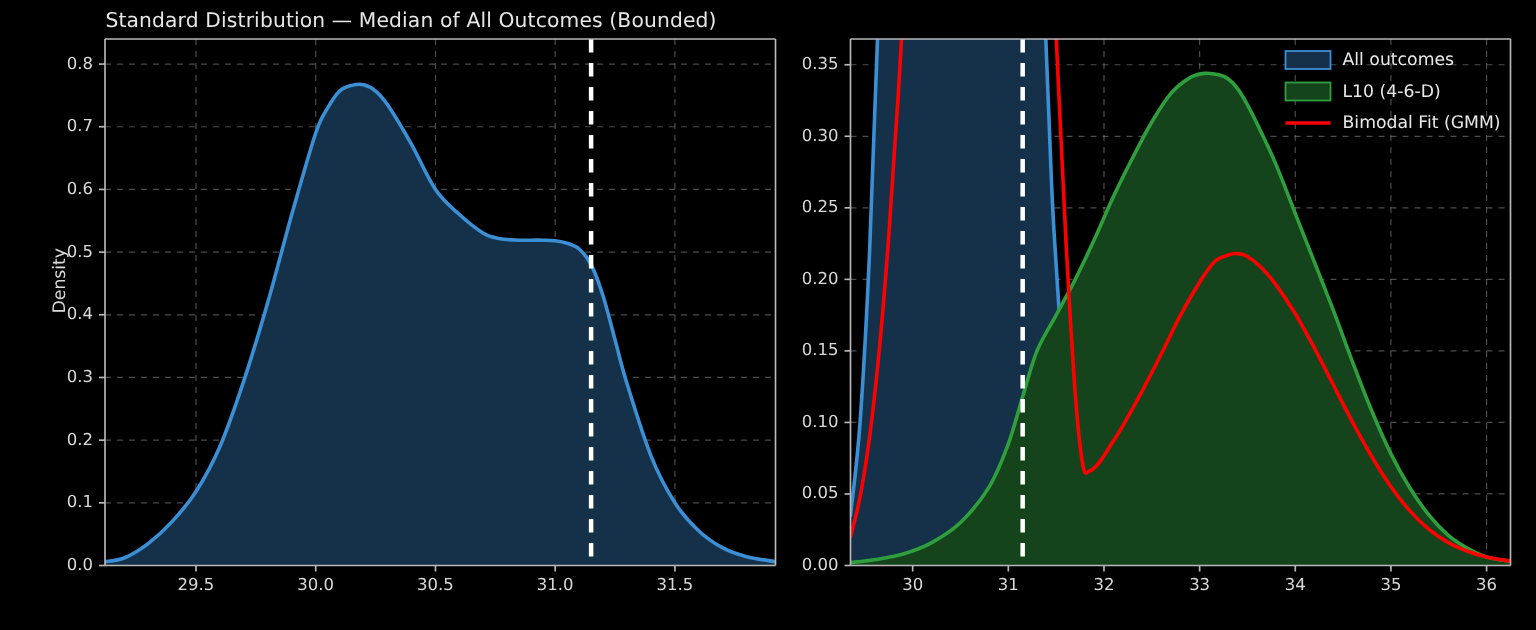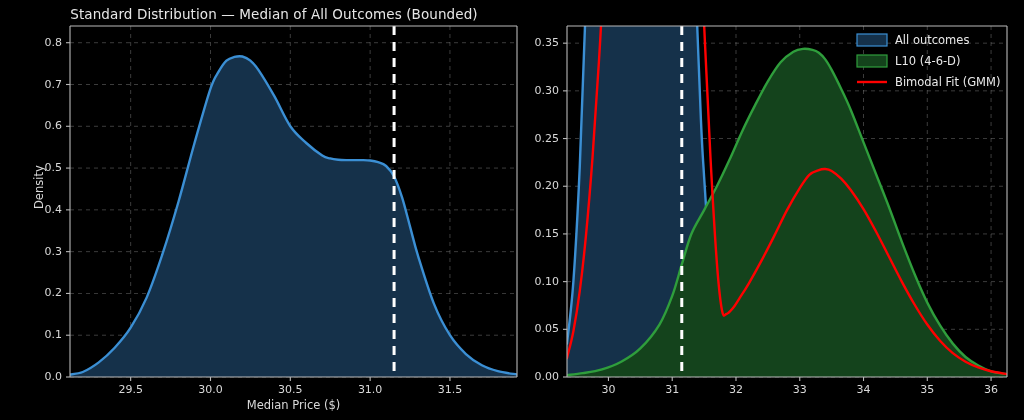--- a/index.html
+++ b/index.html
@@ -23,21 +23,20 @@
                dominant-baseline:middle;}
 </style>
 </head>
 <body>
 
 <div id="root">
 
   <div class="panel" id="panel-left" style="left:0;width:512px;margin-left:18px;">
     <div class="title">Standard Distribution — Median of All Outcomes (Bounded)</div>
     <div class="ylabel" id="ylabel-left" style="left: 14px; top: 208.5px;">Density</div>
-    <div class="xlabel" id="xlabel-left" style="left:52px;width:447px;top:398px;">Median Price ($)</div>
     <div class="plotwrap" style="left:52px;top:26px;">
       <svg id="svg-left" width="447" height="351" viewBox="0 0 447 351">
           <defs>
             <clipPath id="svg-left-clip">
               <rect x="0" y="0" width="447" height="351"></rect>
             </clipPath>
           </defs>
           <rect x="0" y="0" width="447" height="351" fill="#000000"></rect>
           <g>
             <line x1="60.66428571428553" y1="0" x2="60.66428571428553" y2="351" stroke="#8a8a8a" stroke-width="0.8" stroke-dasharray="4,4" opacity="0.55"></line>

